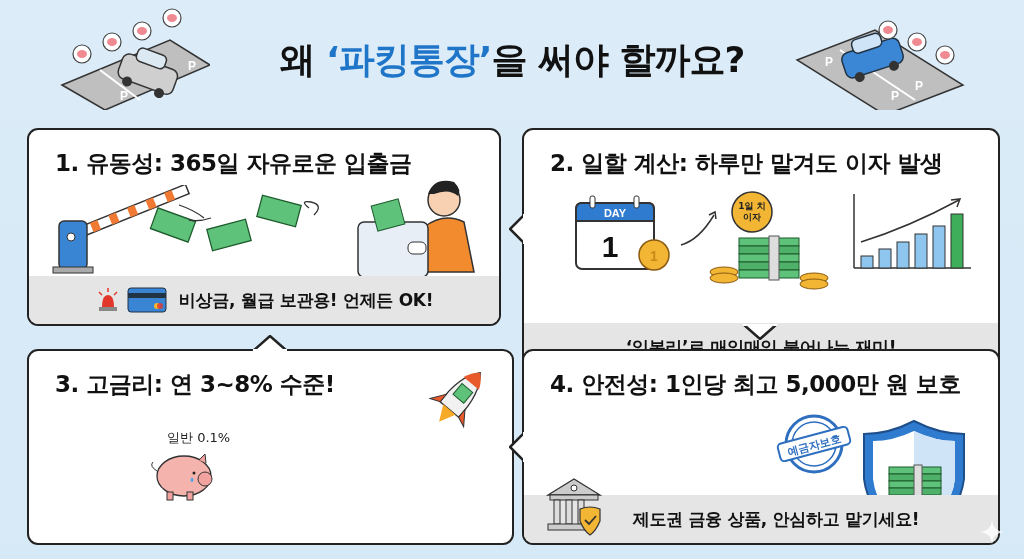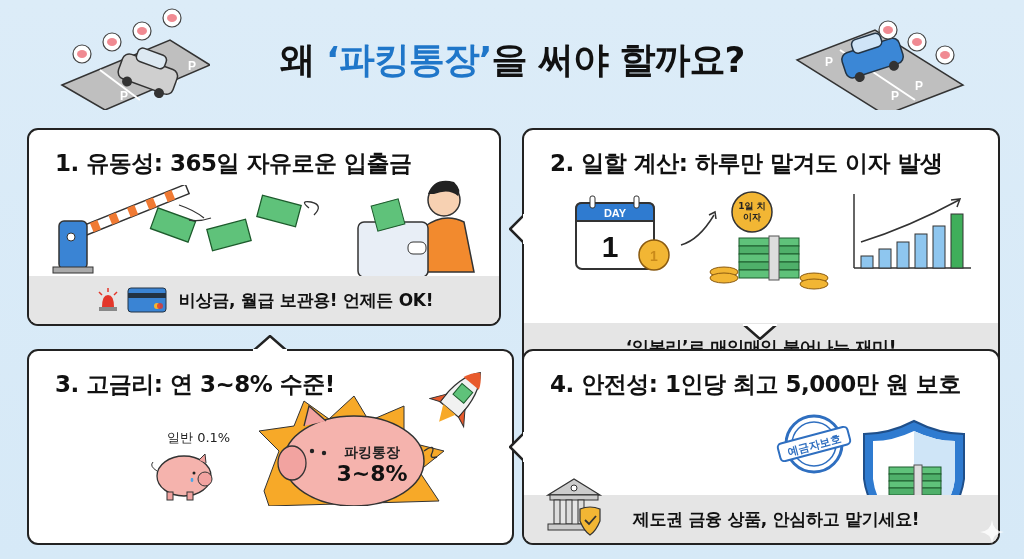--- a/index.html
+++ b/index.html
@@ -226,33 +226,20 @@
       <ellipse cx="45" cy="30" rx="27" ry="20" fill="#f5b3ad" stroke="#333" stroke-width="1.3"></ellipse>
       <circle cx="66" cy="33" r="7" fill="#f2a3a0" stroke="#333"></circle>
       <path d="M60 14 L66 8 L67 17" fill="#f2a3a0" stroke="#333"></path>
       <circle cx="55" cy="27" r="1.5" fill="#222"></circle>
       <path d="M52 32 Q51 36 53 36 Q55 36 54 32" fill="#4aa6e8"></path>
       <rect x="28" y="46" width="6" height="8" fill="#f2a3a0" stroke="#333"></rect>
         <rect x="48" y="46" width="6" height="8" fill="#f2a3a0" stroke="#333"></rect>
       <path d="M18 25 Q10 20 14 16" fill="none" stroke="#333"></path>
     </svg>
   </div>
-  <div class="ill" style="left:225px; top:30px;">
-    <svg width="200" height="125" viewBox="0 0 200 125">
-      <polygon points="10,110 25,70 5,50 40,45 50,20 75,38 100,15 115,40 150,25 150,60 190,70 165,90 185,120 15,125" fill="#f7a928" stroke="#333" stroke-width="1"></polygon>
-      <ellipse cx="100" cy="80" rx="70" ry="45" fill="#f5b3ad" stroke="#333" stroke-width="1.5"></ellipse>
-      <path d="M50 45 L55 25 L72 40" fill="#f2a3a0" stroke="#333" stroke-width="1.3"></path>
-      <ellipse cx="38" cy="82" rx="14" ry="17" fill="#f2a3a0" stroke="#333" stroke-width="1.3"></ellipse>
-      <circle cx="58" cy="70" r="2.2" fill="#222"></circle>
-        <circle cx="70" cy="72" r="2.2" fill="#222"></circle>
-      <path d="M170 70 Q182 62 178 72 Q175 78 183 76" fill="none" stroke="#333" stroke-width="1.3"></path>
-      <text x="118" y="76" text-anchor="middle" font-size="14" font-weight="700" fill="#222">파킹통장</text>
-      <text x="118" y="100" text-anchor="middle" font-size="22" font-weight="900" fill="#111">3~8%</text>
-    </svg>
-  </div>
   <div class="ill" style="left:400px; top:12px;">
     <svg width="60" height="70" viewBox="0 0 60 70">
       <g transform="rotate(40 30 35)">
         <path d="M30 2 Q44 18 42 50 L18 50 Q16 18 30 2 Z" fill="#f1f1f1" stroke="#333" stroke-width="1.3"></path>
         <path d="M30 2 Q37 8 40 16 L20 16 Q23 8 30 2 Z" fill="#e85a2c"></path>
         <rect x="23" y="22" width="14" height="14" fill="#5fc27a" stroke="#1d5b2c"></rect>
         <path d="M18 40 L8 54 L18 50 Z" fill="#e85a2c" stroke="#333"></path>
           <path d="M42 40 L52 54 L42 50 Z" fill="#e85a2c" stroke="#333"></path>
         <path d="M22 50 L30 66 L38 50 Z" fill="#f7a928"></path>
       </g>

